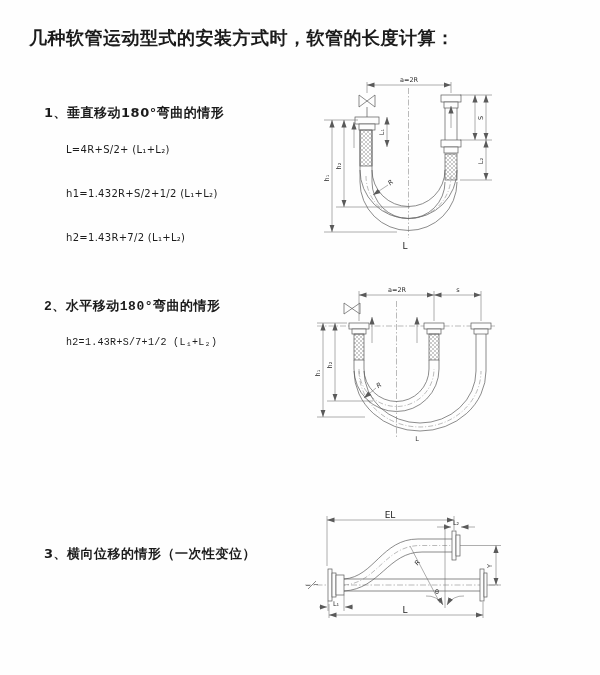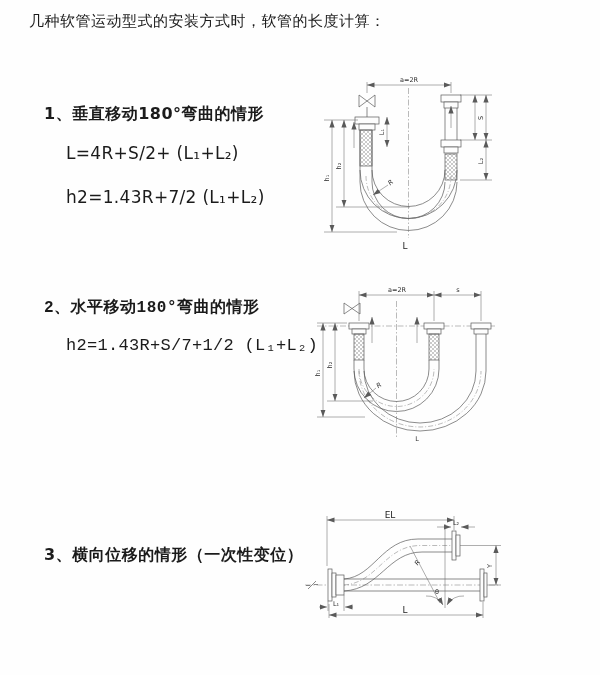--- a/index.html
+++ b/index.html
@@ -2,30 +2,30 @@
 <html><head>
 <meta charset="utf-8">
 <style>
   html,body{margin:0;padding:0;}
   body{
     width:600px;height:675px;position:relative;overflow:hidden;
     background:#fefefe;color:#1b1b1b;
     font-family:"DejaVu Sans","Liberation Sans",sans-serif;
   }
   .page-title{
-    position:absolute;left:29px;top:12px;
-    font-size:15px;font-weight:normal;letter-spacing:.5px;white-space:nowrap;
+    position:absolute;left:29px;top:26px;
+    font-size:18px;font-weight:bold;letter-spacing:.5px;white-space:nowrap;
   }
   .section{position:absolute;left:44px;}
   #sec1{top:104px;}
   #sec2{top:297px;font-family:Liberation Mono, monospace;}
   #sec3{top:545px;}
-  .sec-heading{font-size:16px;font-weight:bold;letter-spacing:.5px;white-space:nowrap;}
+  .sec-heading{font-size:13px;font-weight:bold;letter-spacing:.5px;white-space:nowrap;}
   .formulas{margin:7px 0 0 22px;}
-  .formula{height:32px;line-height:32px;font-size:17px;letter-spacing:.3px;white-space:nowrap;margin-top:12px;}
+  .formula{height:32px;line-height:32px;font-size:10px;letter-spacing:.3px;white-space:nowrap;margin-top:12px;}
   .diag{position:absolute;}
   #d1{left:310px;top:66px;}
   #d2{left:313px;top:281px;}
   #d3{left:298px;top:506px;}
   svg .ln{stroke:#5a5a5a;stroke-width:.7;fill:none;}
   svg .thin{stroke:#6a6a6a;stroke-width:.55;fill:none;}
   svg .cl{stroke:#777;stroke-width:.5;fill:none;stroke-dasharray:6 2 1.5 2;}
   svg .dash{stroke:#777;stroke-width:.5;fill:none;stroke-dasharray:5 2 1 2;}
   svg text{fill:#2e2e2e;font-family:"DejaVu Sans",sans-serif;}
   svg .dim{font-size:6.5px;}
@@ -34,20 +34,21 @@
 </style>
 </head>
 <body>
 
 <div class="page-title">几种软管运动型式的安装方式时，软管的长度计算：</div>
 
 <div class="section" id="sec1">
   <div class="sec-heading">1、垂直移动180°弯曲的情形</div>
   <div class="formulas">
     <div class="formula">L=4R+S/2+ (L₁+L₂)</div>
+    <div class="formula">h1=1.432R+S/2+1/2 (L₁+L₂)</div>
     <div class="formula">h2=1.43R+7/2 (L₁+L₂)</div>
   </div>
 </div>
 
 <div class="section" id="sec2">
   <div class="sec-heading">2、水平移动180°弯曲的情形</div>
   <div class="formulas">
     <div class="formula">h2=1.43R+S/7+1/2 (L₁+L₂)</div>
   </div>
 </div>

